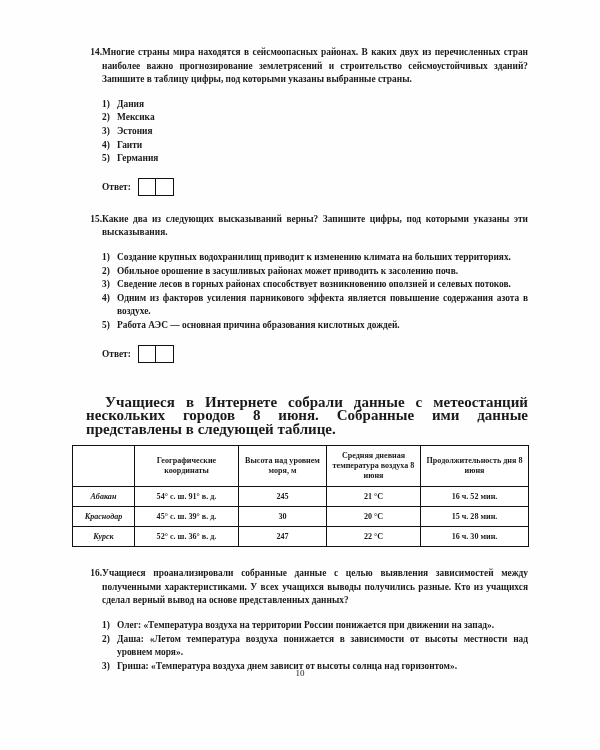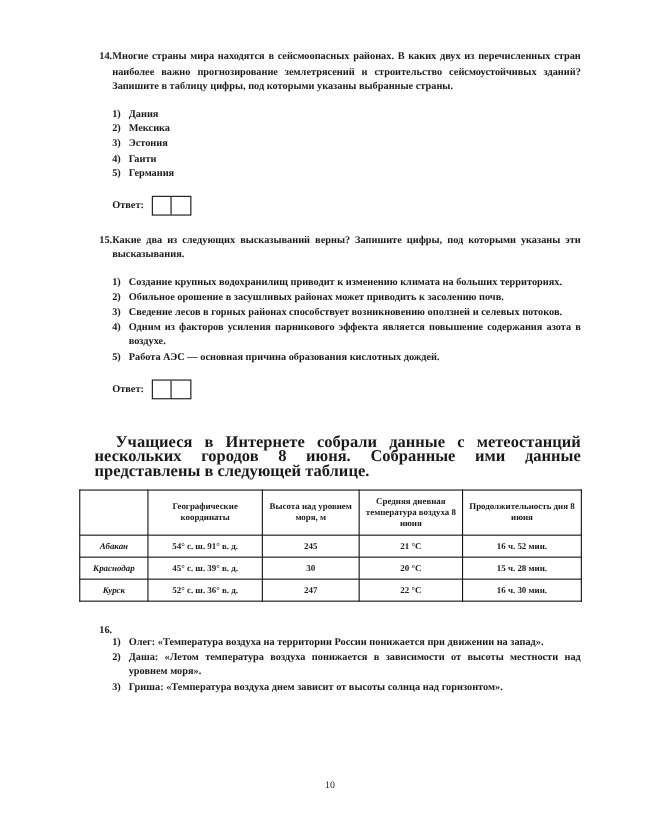--- a/index.html
+++ b/index.html
@@ -162,21 +162,21 @@
   col.c0 { width: 62px; }
   col.c1 { width: 104px; }
   col.c2 { width: 88px; }
   col.c3 { width: 94px; }
   col.c4 { width: 108px; }
 
   
   .page-number {
     position: absolute;
     left: 0;
-    top: 708px;
+    top: 668px;
     width: 600px;
     text-align: center;
     font-size: 9px;
     font-weight: normal;
     font-family: "Liberation Serif", serif;
   }
 
   .gap-a { height: 17px; }
   .gap-b { height: 20px; }
   .gap-c { height: 20px; }
@@ -306,20 +306,21 @@
           <td>16 ч. 30 мин.</td>
         </tr>
       </tbody>
     </table>
 
     <div class="gap-c"></div>
 
     <div class="task">
       <div class="task-num">16.</div>
       <div class="task-body">
+        <p class="stem">Учащиеся проанализировали собранные данные с целью выявления зависимостей между полученными характеристиками. У всех учащихся выводы получились разные. Кто из учащихся сделал верный вывод на основе представленных данных?</p>
         <ul class="options">
           <li class="opt">
             <span class="opt-marker">1)</span>
             <span class="opt-text">Олег: «Температура воздуха на территории России понижается при движении на запад».</span>
           </li>
           <li class="opt">
             <span class="opt-marker">2)</span>
             <span class="opt-text">Даша: «Летом температура воздуха понижается в зависимости от высоты местности над уровнем моря».</span>
           </li>
           <li class="opt">

